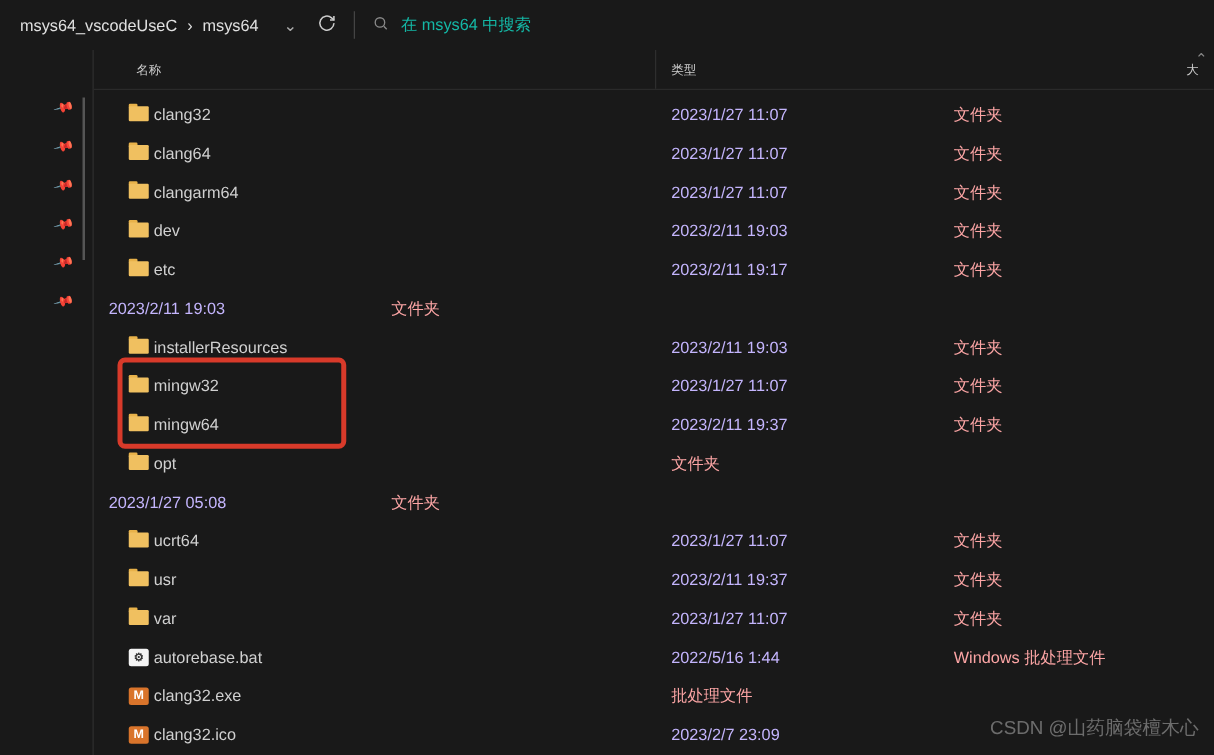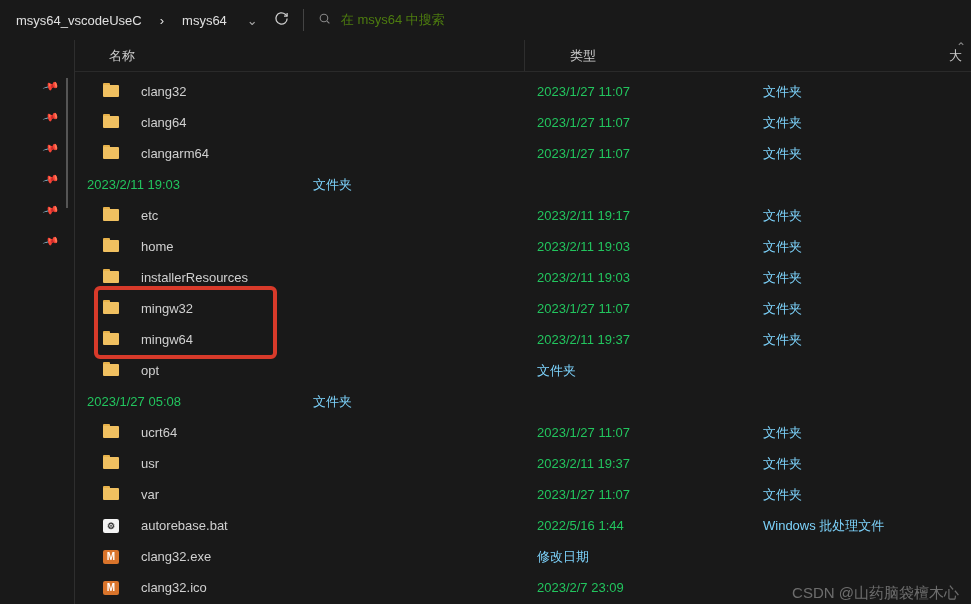--- a/index.html
+++ b/index.html
@@ -15,33 +15,33 @@
 }
 .topbar {
   display: flex;
   align-items: center;
   height: 40px;
   padding: 0 8px;
 }
 .breadcrumb {
   display: flex;
   align-items: center;
-  gap: 18px;
+  gap: 8px;
   padding-left: 8px;
 }
 .breadcrumb span { color: #e0e0e0; }
 .chev { color: #888; }
 .dropdown-history { margin-left: 20px; color: #aaa; cursor: pointer; }
 .refresh { margin-left: 16px; color: #ccc; cursor: pointer; }
 .vdiv {
   width: 1px; height: 22px; background: #444; margin: 0 14px;
 }
 .searchbox {
   display: flex; align-items: center; gap: 10px;
-  color: #4d7c0f;
+  color: #14b8a6;
   text-align: right;
 }
 .searchbox .mag { color: #888; }
 .main {
   display: flex;
   height: calc(100% - 40px);
 }
 .leftrail {
   width: 74px;
   display: flex;
@@ -75,37 +75,36 @@
   color: #888;
   font-size: 12px;
   text-align: center;
 }
 .columns {
   display: flex;
   height: 32px;
   align-items: center;
   border-bottom: 1px solid #2a2a2a;
   color: #ccc;
-  font-size: 13px;
-  gap: 33px;
+  font-size: 10px;
 }
 .col-name { width: 450px; padding-left: 34px; border-right: 1px solid #2e2e2e; height: 100%; display: flex; align-items: center; }
 .col-date { width: 226px; padding-left: 12px; border-right: 1px solid #2e2e2e; height: 100%; display: flex; align-items: center; }
 .col-type { flex: 1; padding-left: 12px; height: 100%; display: flex; align-items: center; }
 .col-size-stub { width: 28px; padding-left: 6px; height: 100%; display: flex; align-items: center; color: #ccc; }
 .rows { padding-top: 4px; }
 .row {
   display: flex;
   align-items: center;
   height: 31px;
   font-size: 13px;
 }
-.row .c-name { width: 450px; padding-left: 28px; display: flex; align-items: center; gap: 22px; }
-.row .c-date { width: 226px; padding-left: 12px; color: #22c55e; }
-.row .c-type { flex: 1; padding-left: 12px; color: #7dd3fc; }
+.row .c-name { width: 450px; padding-left: 28px; display: flex; align-items: center; gap: 4px; }
+.row .c-date { width: 226px; padding-left: 12px; color: #c4b5fd; }
+.row .c-type { flex: 1; padding-left: 12px; color: #fca5a5; }
 .folder-icon {
   width: 16px; height: 13px;
   display: inline-block;
   position: relative;
 }
 .folder-icon::before {
   content: "";
   position: absolute;
   top: -2px; left: 0;
   width: 7px; height: 3px;
@@ -146,21 +145,21 @@
   border-radius: 6px;
   left: 94px;
   top: 286px;
   width: 183px;
   height: 73px;
   pointer-events: none;
 }
 .watermark {
   position: absolute;
   right: 12px;
-  bottom: 1px;
+  bottom: 12px;
   color: rgba(210,210,210,0.45);
   font-size: 15px;
   pointer-events: none;
 }
 </style>
 </head>
 <body>
 
 <div class="topbar">
   <div class="breadcrumb">
@@ -224,36 +223,36 @@
         </div>
         <div class="row">
           <div class="c-name">
             <span class="folder-icon"></span>
             <span>clangarm64</span>
           </div>
           <div class="c-date">2023/1/27 11:07</div>
           <div class="c-type">文件夹</div>
         </div>
         <div class="row">
+          <div class="c-name">
+            <span class="folder-icon"></span>
+            <span>dev</span>
+          </div>
           <div class="c-date">2023/2/11 19:03</div>
           <div class="c-type">文件夹</div>
         </div>
         <div class="row">
           <div class="c-name">
             <span class="folder-icon"></span>
             <span>etc</span>
           </div>
           <div class="c-date">2023/2/11 19:17</div>
           <div class="c-type">文件夹</div>
         </div>
         <div class="row">
-          <div class="c-name">
-            <span class="folder-icon"></span>
-            <span>home</span>
-          </div>
           <div class="c-date">2023/2/11 19:03</div>
           <div class="c-type">文件夹</div>
         </div>
         <div class="row">
           <div class="c-name">
             <span class="folder-icon"></span>
             <span>installerResources</span>
           </div>
           <div class="c-date">2023/2/11 19:03</div>
           <div class="c-type">文件夹</div>
@@ -315,21 +314,21 @@
             <span>autorebase.bat</span>
           </div>
           <div class="c-date">2022/5/16 1:44</div>
           <div class="c-type">Windows 批处理文件</div>
         </div>
         <div class="row">
           <div class="c-name">
             <span class="m-icon">M</span>
             <span>clang32.exe</span>
           </div>
-          <div class="c-type">修改日期</div>
+          <div class="c-type">批处理文件</div>
         </div>
         <div class="row">
           <div class="c-name">
             <span class="m-icon">M</span>
             <span>clang32.ico</span>
           </div>
           <div class="c-date">2023/2/7 23:09</div>
           <div class="c-type"></div>
         </div>
       </div>

